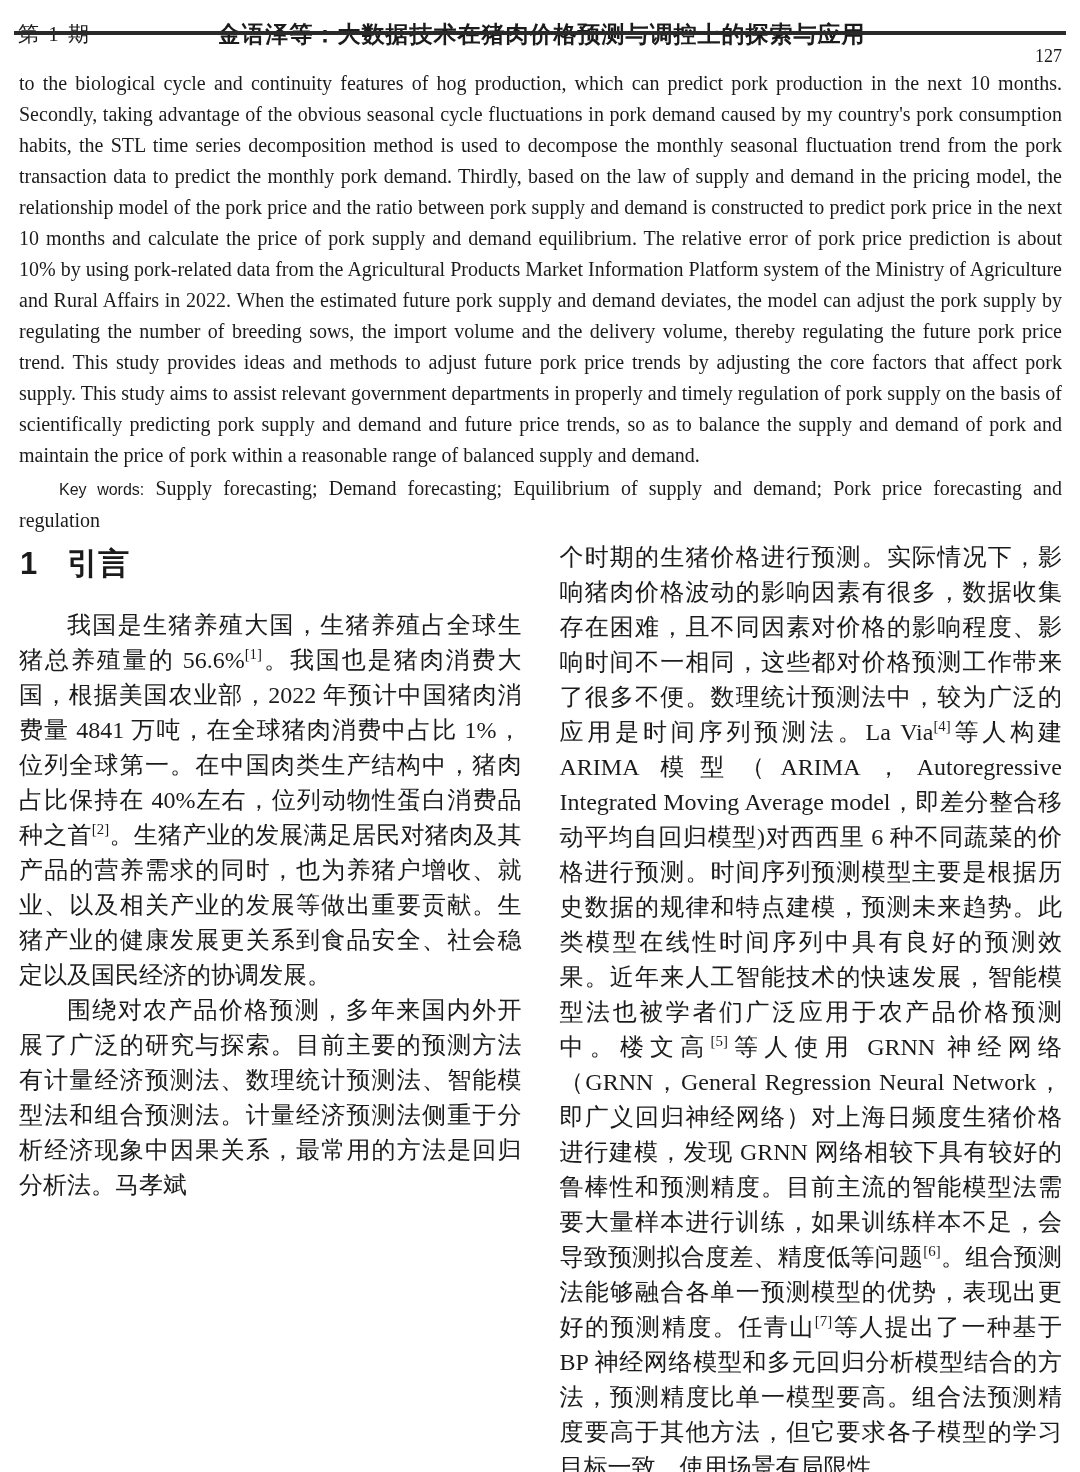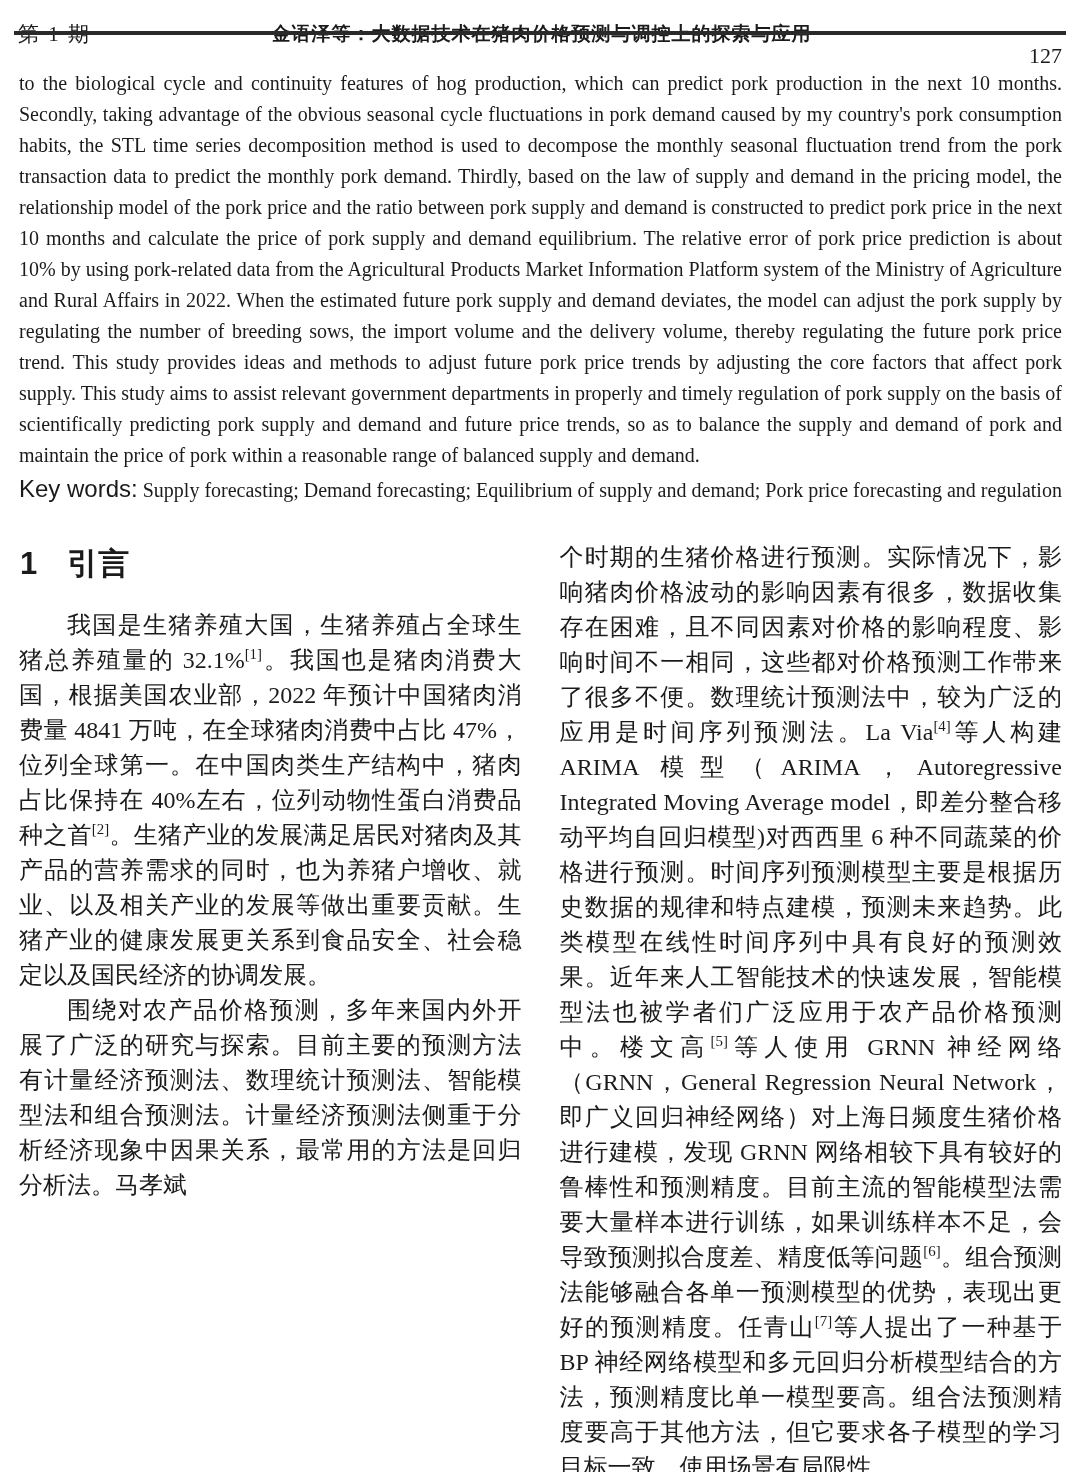--- a/index.html
+++ b/index.html
@@ -13,39 +13,40 @@
     overflow:hidden;
   }
   
   .pg-header {
     position:absolute; top:20px; left:18px; right:18px; height:28px;
     display:flex; align-items:center; justify-content:flex-end;
   }
   .issue-label { font-size:21px; letter-spacing:2px; }
   .running-title {
     font-family:Liberation Serif, serif;
-    font-weight:700; font-size:19px; letter-spacing:1px;
+    font-weight:700; font-size:23px; letter-spacing:1px;
     flex:1; text-align:center;
   }
-  .page-number { font-size:22px; width:70px; text-align:right;margin-top:44px; }
+  .page-number { font-size:18px; width:70px; text-align:right;margin-top:44px; }
   .header-rule {
     position:absolute; top:31px; left:14px; right:14px;
     height:0; border-top:4px solid #2a2a2a;
   }
   
   .abstract-block {
     position:absolute; top:68px; left:19px; right:18px;
     font-size:20px; line-height:31px;
     text-align:justify; text-justify:inter-word;
   }
   .abstract-text { margin:0; }
   .keywords-line { margin:2px 0 0 0; }
   .keywords-label {
     font-family:"Liberation Sans", sans-serif;
-    font-size:24px;
+    font-size:16px;
+    margin-left:40px;
   }
   
   .columns {
     position:absolute; top:540px; left:19px; right:18px; bottom:0;
     display:flex; gap:38px; overflow:hidden;
   }
   .column {
     flex:1; min-width:0;
     font-size:24px; line-height:35px;
     text-align:justify; text-justify:inter-character;
@@ -80,21 +81,21 @@
     <p class="keywords-line"><span class="keywords-label">Key words:</span><span> Supply forecasting; Demand forecasting; Equilibrium of supply and demand; Pork price forecasting and regulation</span></p>
   </div>
 
   <div class="columns">
     <div class="column">
       <div class="section-heading">
         <span class="section-number">1</span>
         <span class="section-title">引言</span>
       </div>
       <div>
-          <p class="para indent"><span>我国是生猪养殖大国，生猪养殖占全球生猪总养殖量的 32.1%</span><sup>[1]</sup><span>。我国也是猪肉消费大国，根据美国农业部，2022 年预计中国猪肉消费量 4841 万吨，在全球猪肉消费中占比 47%，位列全球第一。在中国肉类生产结构中，猪肉占比保持在 40%左右，位列动物性蛋白消费品种之首</span><sup>[2]</sup><span>。生猪产业的发展满足居民对猪肉及其产品的营养需求的同时，也为养猪户增收、就业、以及相关产业的发展等做出重要贡献。生猪产业的健康发展更关系到食品安全、社会稳定以及国民经济的协调发展。</span></p>
+          <p class="para indent"><span>我国是生猪养殖大国，生猪养殖占全球生猪总养殖量的 56.6%</span><sup>[1]</sup><span>。我国也是猪肉消费大国，根据美国农业部，2022 年预计中国猪肉消费量 4841 万吨，在全球猪肉消费中占比 1%，位列全球第一。在中国肉类生产结构中，猪肉占比保持在 40%左右，位列动物性蛋白消费品种之首</span><sup>[2]</sup><span>。生猪产业的发展满足居民对猪肉及其产品的营养需求的同时，也为养猪户增收、就业、以及相关产业的发展等做出重要贡献。生猪产业的健康发展更关系到食品安全、社会稳定以及国民经济的协调发展。</span></p>
           <p class="para indent"><span>围绕对农产品价格预测，多年来国内外开展了广泛的研究与探索。目前主要的预测方法有计量经济预测法、数理统计预测法、智能模型法和组合预测法。计量经济预测法侧重于分析经济现象中因果关系，最常用的方法是回归分析法。马孝斌</span></p>
         </div>
     </div>
     <div class="column">
       <div>
           <p class="para"><span>个时期的生猪价格进行预测。实际情况下，影响猪肉价格波动的影响因素有很多，数据收集存在困难，且不同因素对价格的影响程度、影响时间不一相同，这些都对价格预测工作带来了很多不便。数理统计预测法中，较为广泛的应用是时间序列预测法。La Via</span><sup>[4]</sup><span>等人构建 ARIMA 模型（ARIMA，Autoregressive Integrated Moving Average model，即差分整合移动平均自回归模型)对西西里 6 种不同蔬菜的价格进行预测。时间序列预测模型主要是根据历史数据的规律和特点建模，预测未来趋势。此类模型在线性时间序列中具有良好的预测效果。近年来人工智能技术的快速发展，智能模型法也被学者们广泛应用于农产品价格预测中。楼文高</span><sup>[5]</sup><span>等人使用 GRNN 神经网络（GRNN，General Regression Neural Network，即广义回归神经网络）对上海日频度生猪价格进行建模，发现 GRNN 网络相较下具有较好的鲁棒性和预测精度。目前主流的智能模型法需要大量样本进行训练，如果训练样本不足，会导致预测拟合度差、精度低等问题</span><sup>[6]</sup><span>。组合预测法能够融合各单一预测模型的优势，表现出更好的预测精度。任青山</span><sup>[7]</sup><span>等人提出了一种基于 BP 神经网络模型和多元回归分析模型结合的方法，预测精度比单一模型要高。组合法预测精度要高于其他方法，但它要求各子模型的学习目标一致，使用场景有局限性。</span></p>
         </div>
     </div>
   </div>
 

